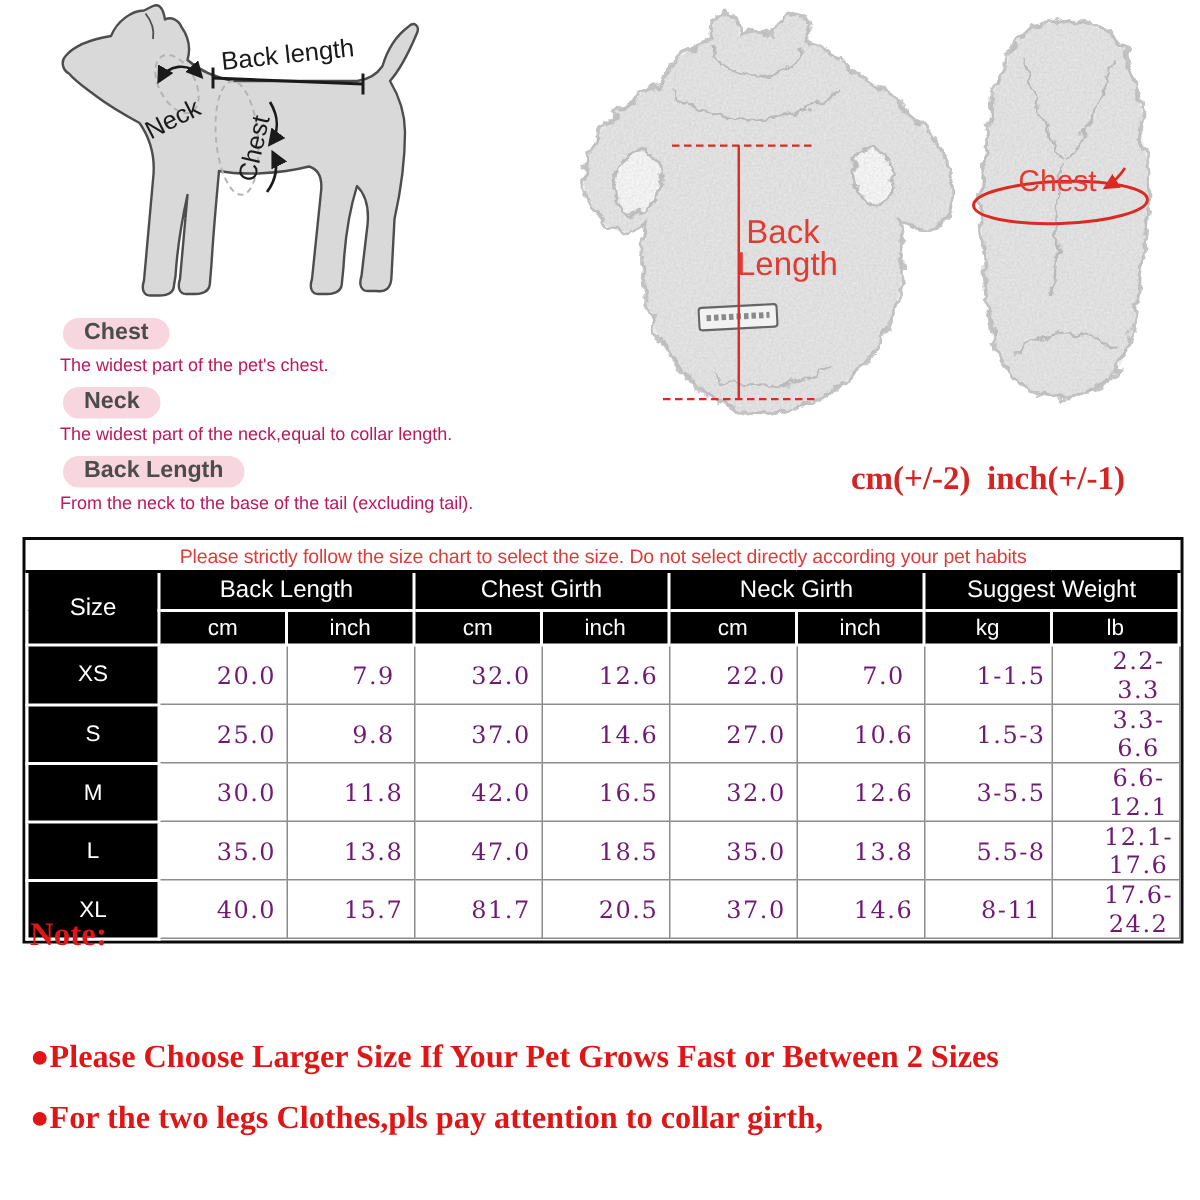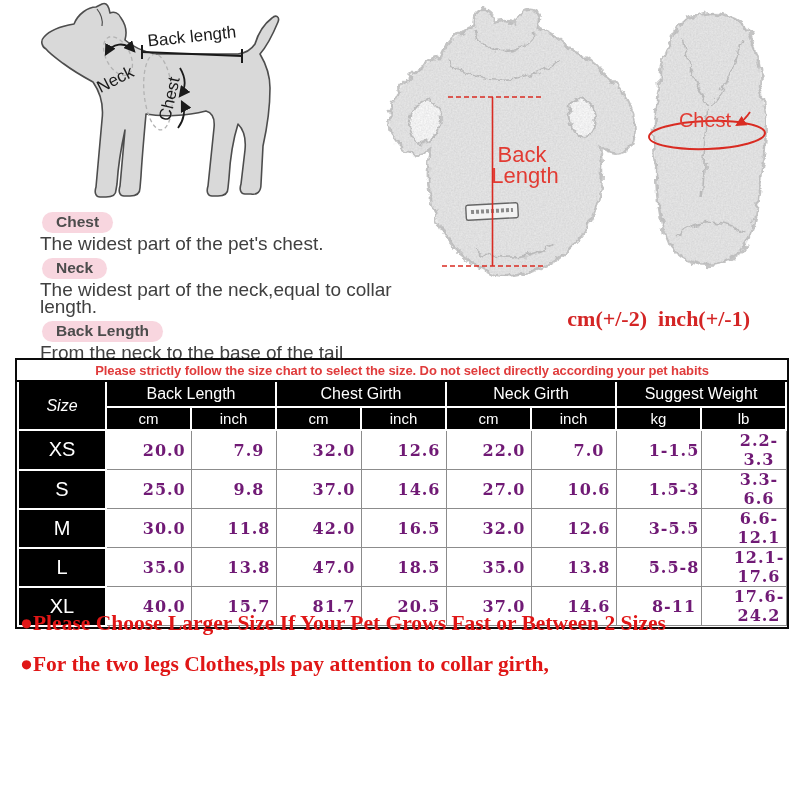--- a/index.html
+++ b/index.html
@@ -5,38 +5,38 @@
   html,body{margin:0;padding:0;background:#fff;}
   .page{position:relative;width:800px;height:800px;background:#ffffff;overflow:hidden;
         font-family:"Liberation Sans",sans-serif;}
   svg text{font-family:"Liberation Sans",sans-serif;}
 
   
   .defs{position:absolute;left:40px;top:212px;width:390px;}
   .def-item{margin-bottom:6px;}
   .def-pill{display:inline-block;background:#f8d6df;border-radius:11px;padding:1px 14px 2px 14px;
             color:#4c4c4c;font-weight:bold;font-size:15.5px;margin-bottom:2px;margin-left:2px;}
-  .def-text{color:#404040;font-size:19px;line-height:17px;}
+  .def-text{color:#be185d;font-size:12px;line-height:17px;}
 
   
   .tolerance{position:absolute;left:430px;top:306px;width:320px;text-align:right;
              color:#d42525;font-family:"Liberation Serif",serif;font-weight:bold;
              font-size:22px;white-space:pre;}
 
   
   .table-wrap{position:absolute;left:15px;top:358px;width:770px;border:2px solid #0a0a0a;background:#fff;}
   table{border-collapse:collapse;width:770px;table-layout:fixed;}
-  td,th{text-align:center;vertical-align:middle;padding:0;font-weight:bold;}
+  td,th{text-align:center;vertical-align:middle;padding:0;}
   .instruction{color:#e03b3b;background:#fff;font-size:13px;height:20px;
                border-bottom:2px solid #000;letter-spacing:-0.1px;}
   th.blk{background:#000;color:#fff;font-weight:normal;border:2px solid #fff;}
   tr.group-row th.blk{height:24px;font-size:16px;}
   tr.units-row th.blk{height:21px;font-size:15px;}
-  th.size-h{font-size:17px;font-style:italic;}
-  tbody th.blk{height:26px;font-size:20px;}
+  th.size-h{font-size:17px;}
+  tbody th.blk{height:26px;font-size:15px;}
   tbody td{background:#fff;color:#701a75;border:1px solid #8c8c8c;
            font-family:"DejaVu Serif",serif;font-size:16px;letter-spacing:1px;height:26px;padding-left:31px;}
 
   
   .notes{position:absolute;left:20px;top:574px;width:770px;color:#e01616;
          font-family:"Liberation Serif",serif;font-weight:bold;white-space:pre-wrap;}
   .note-title{font-size:22px;margin:0 0 19px 0;line-height:26px;}
   .note-line{font-size:21.5px;margin:0 0 14px 0;line-height:27px;}
 
   .abs{position:absolute;}
@@ -255,15 +255,16 @@
             <td>37.0</td>
             <td>14.6</td>
             <td>8-11</td>
             <td>17.6-24.2</td>
           </tr>
         </tbody>
     </table>
   </div>
 
   <div class="notes">
+    <p class="note-title">Note:</p>
   <p class="note-line">●Please Choose Larger Size If Your Pet Grows Fast or Between 2 Sizes</p><p class="note-line">●For the two legs Clothes,pls pay attention to collar girth,</p></div>
 
 </div>
 
 </body></html>

